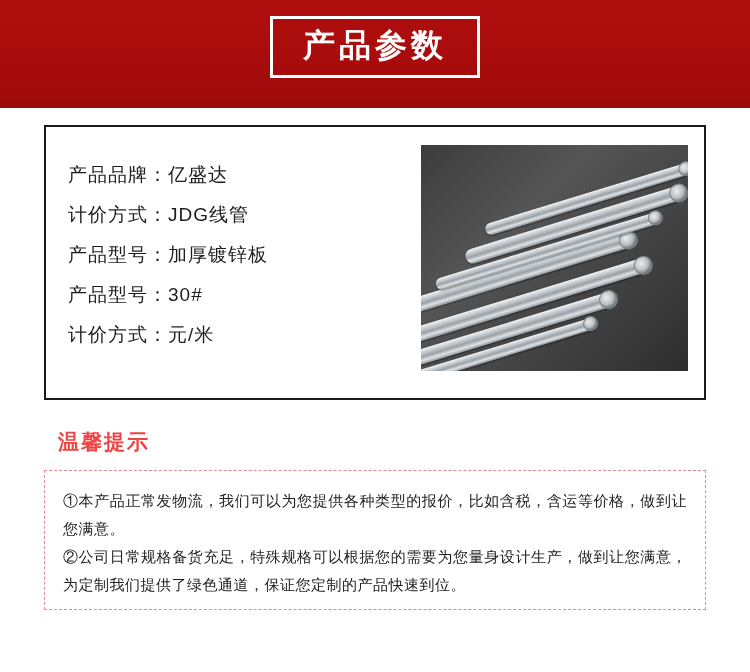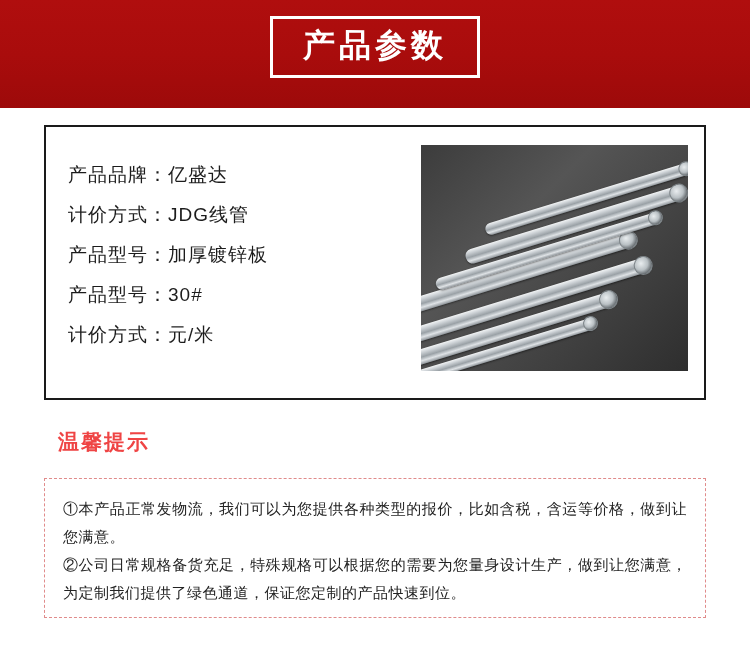--- a/index.html
+++ b/index.html
@@ -119,21 +119,20 @@
   }
   .tips-box {
     position: absolute;
     left: 44px;
     top: 470px;
     width: 662px;
     height: 140px;
     border: 1px dashed #e08b8b;
     box-sizing: border-box;
     padding: 16px 18px 10px 18px;
-    margin-top: 8px;
   }
   .tip-line {
     font-size: 15px;
     color: #232323;
     line-height: 28px;
     letter-spacing: 0.5px;
     text-align: justify;
   }
 </style>
 </head>

